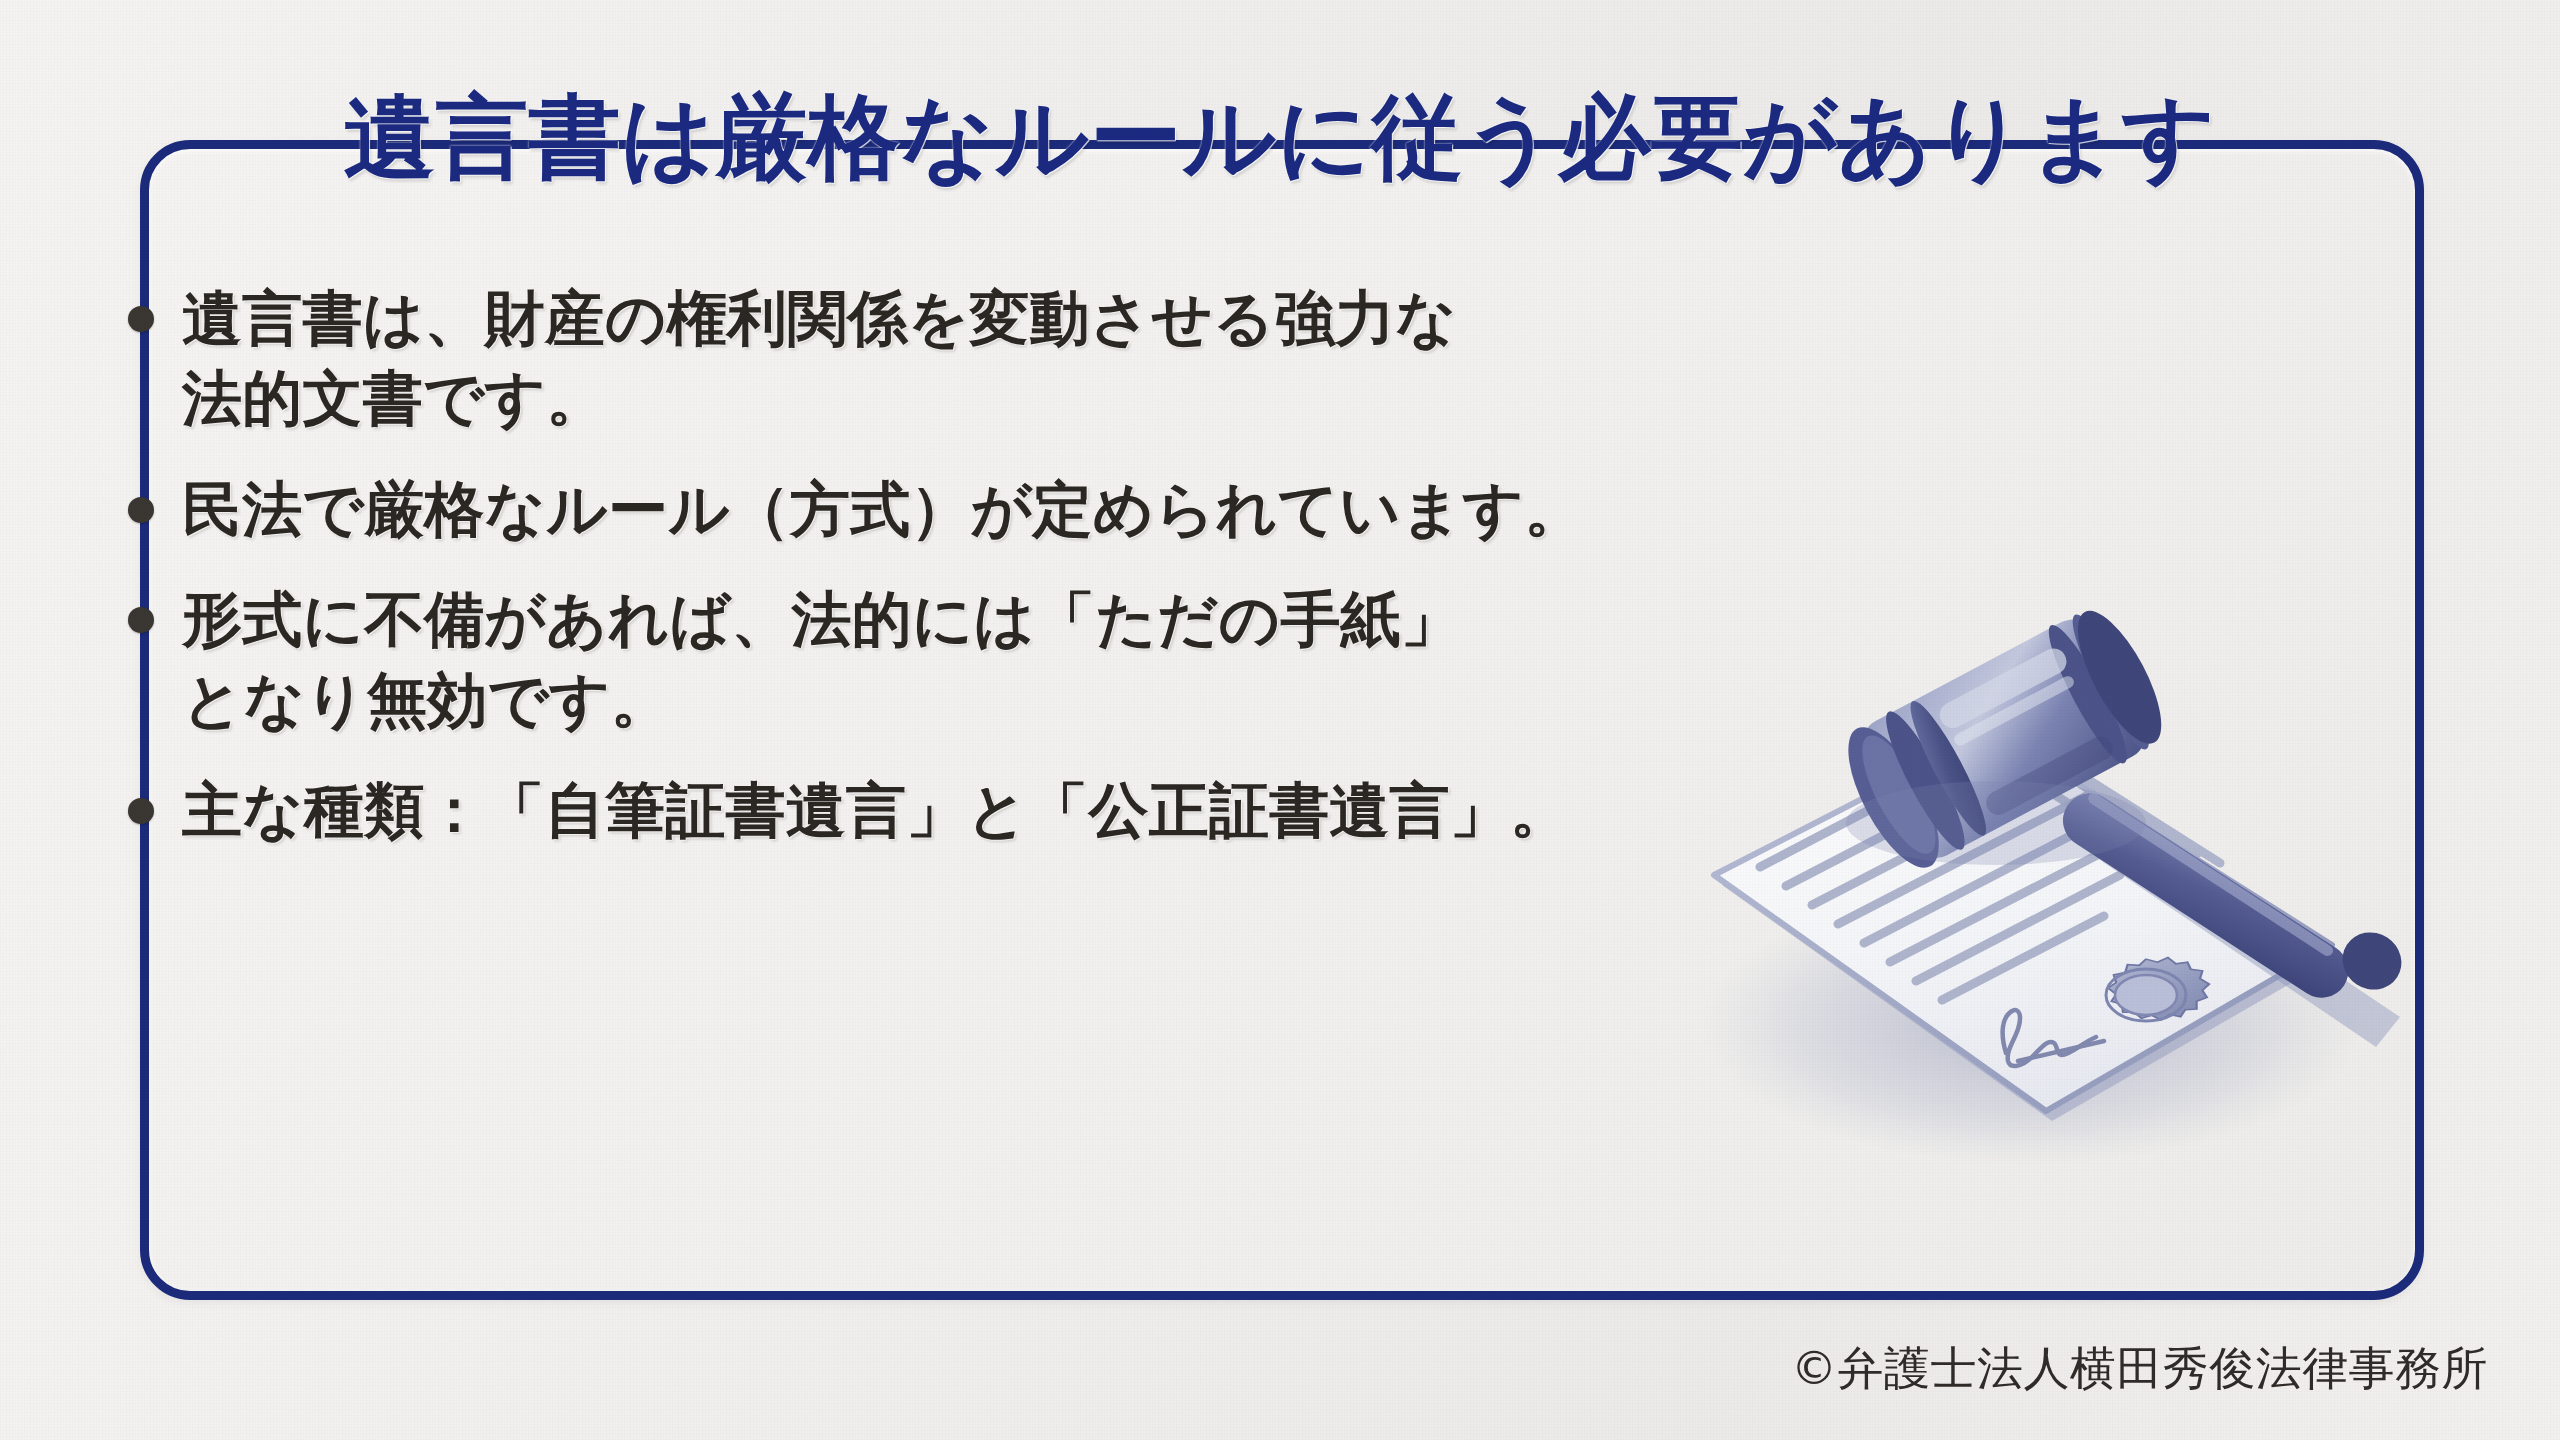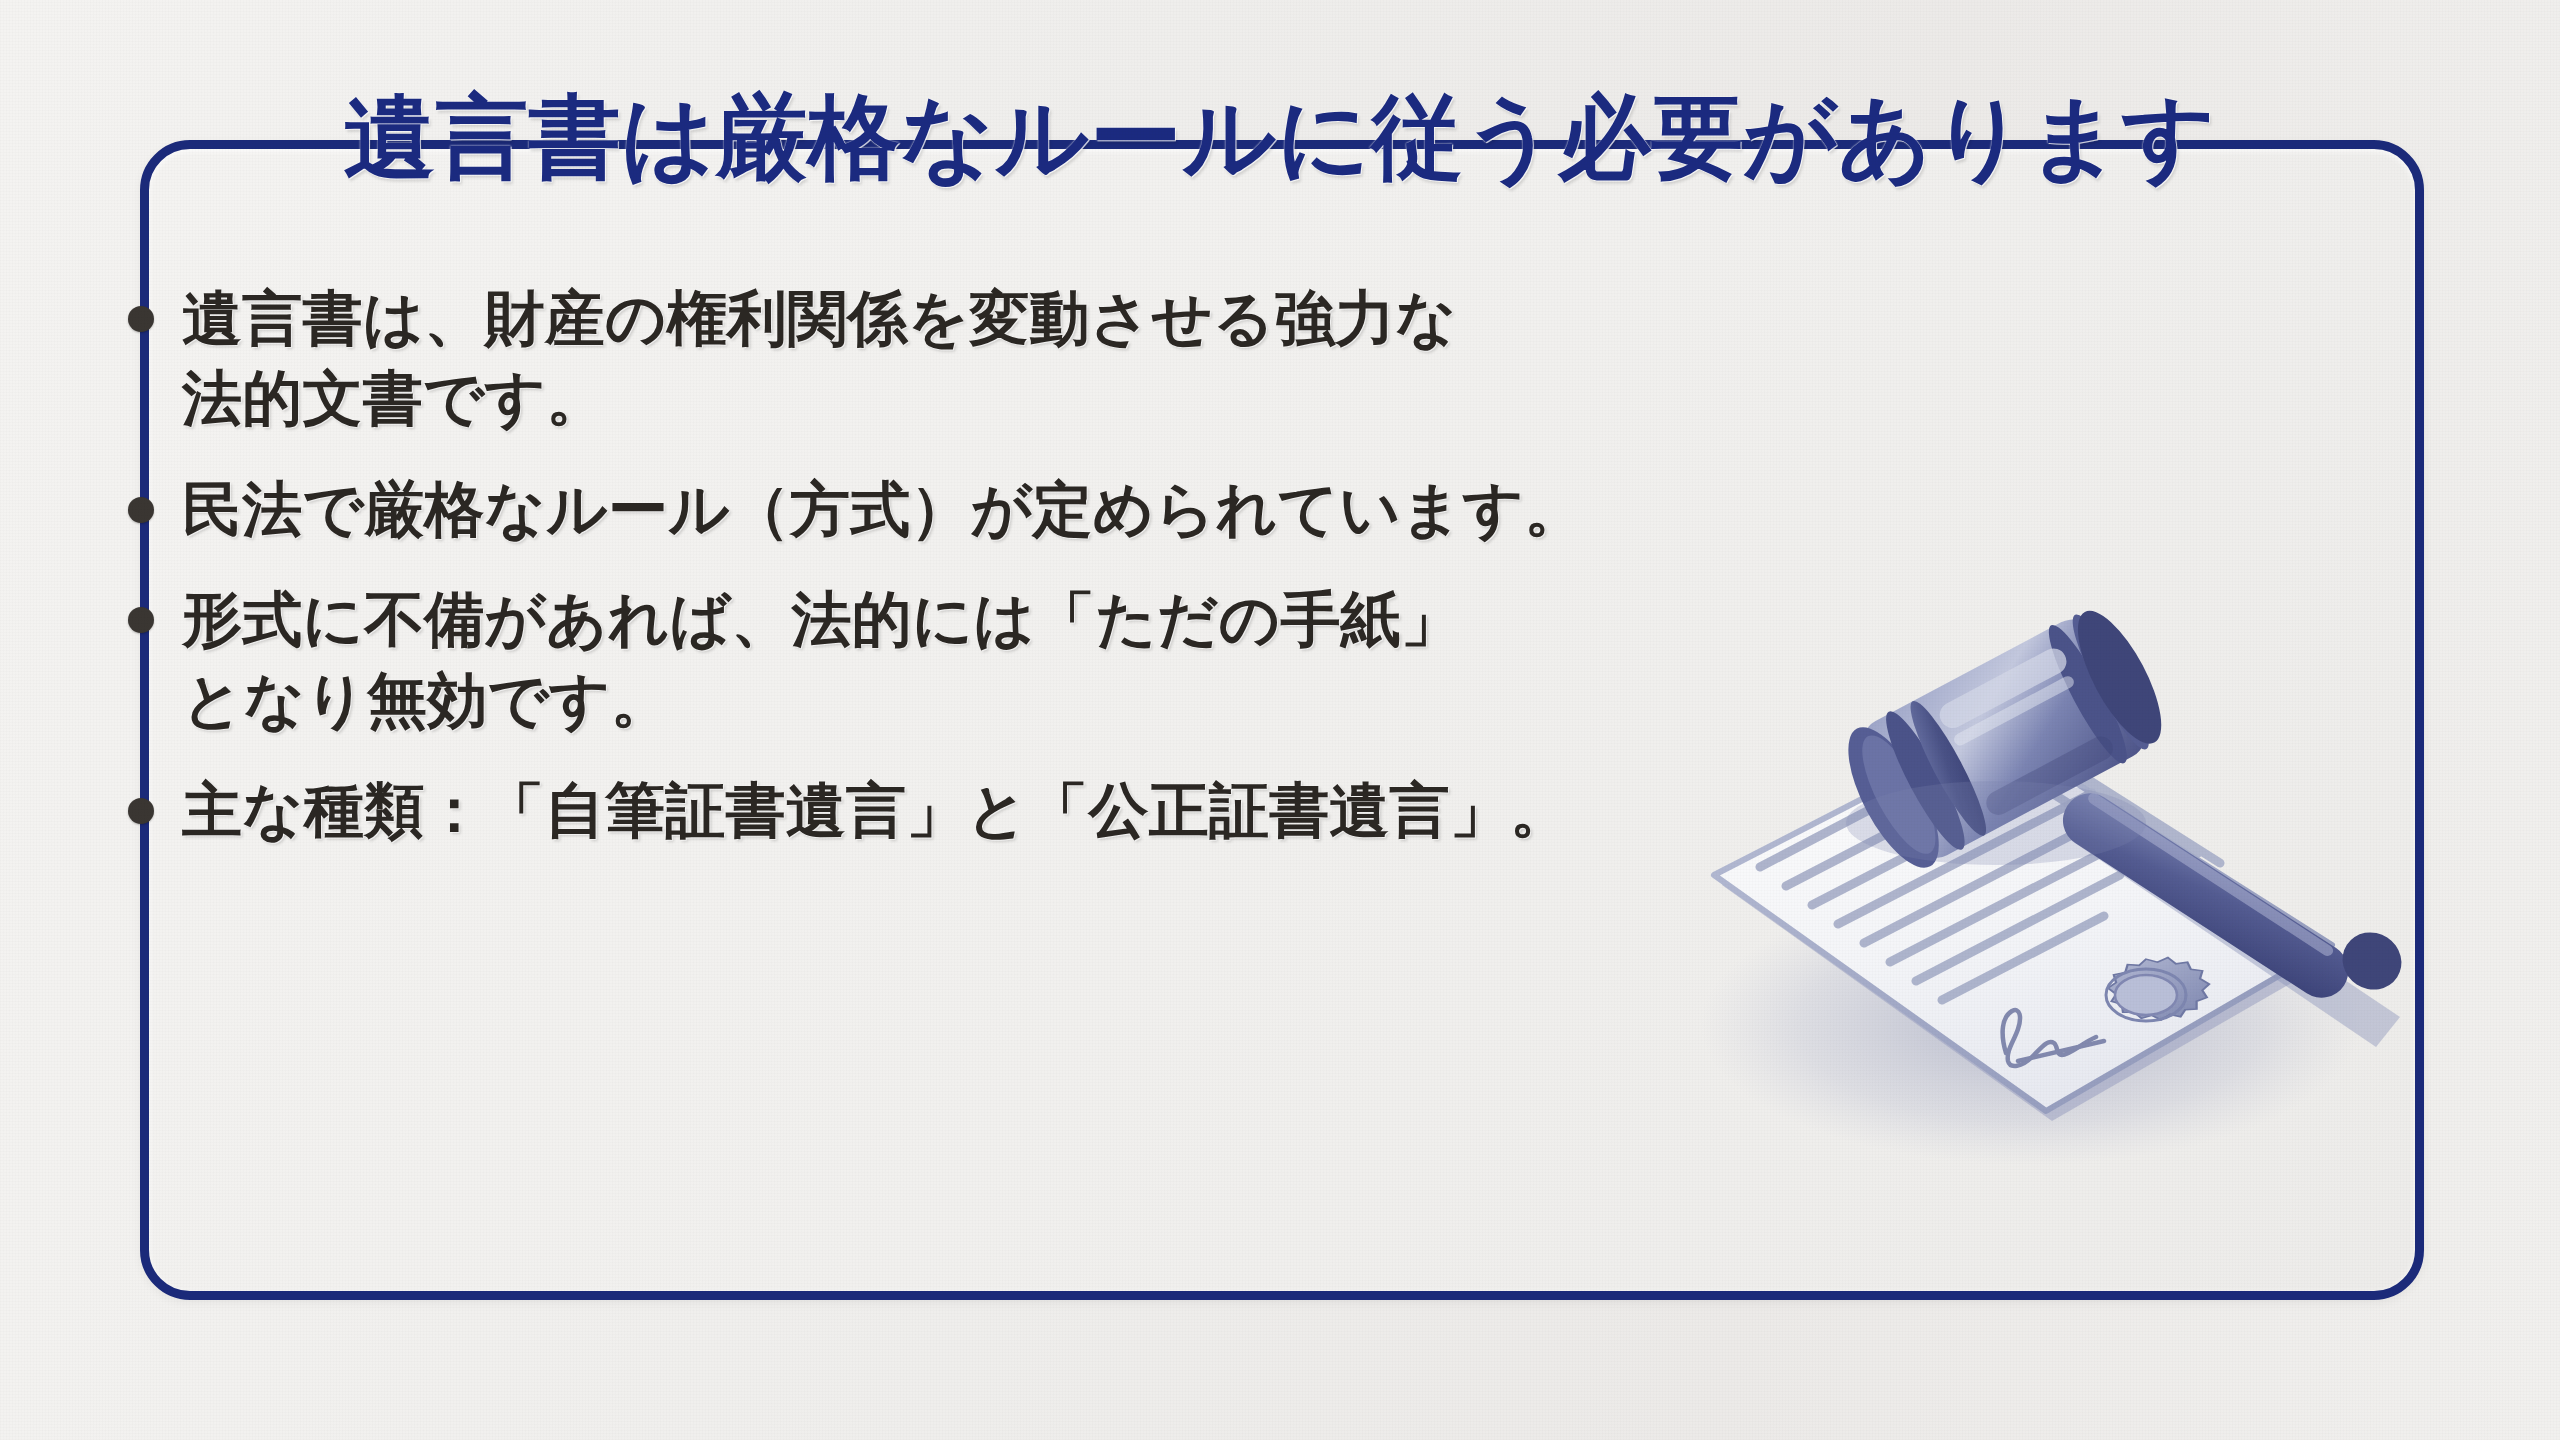--- a/index.html
+++ b/index.html
@@ -291,14 +291,15 @@
           <rect x="252" y="158" width="134" height="12" rx="6" fill="#e4e7f1" opacity="0.5"></rect>
 
           <rect x="250" y="226" width="140" height="24" rx="12" fill="#3f4679" opacity="0.35"></rect>
         </g>
 
         <ellipse cx="296" cy="268" rx="150" ry="42" fill="#7d85b0" opacity="0.25"></ellipse>
       </g>
     </svg>
   </div>
 
+  <div id="footer-credit">©弁護士法人横田秀俊法律事務所</div>
 
 </div>
 
 </body></html>

